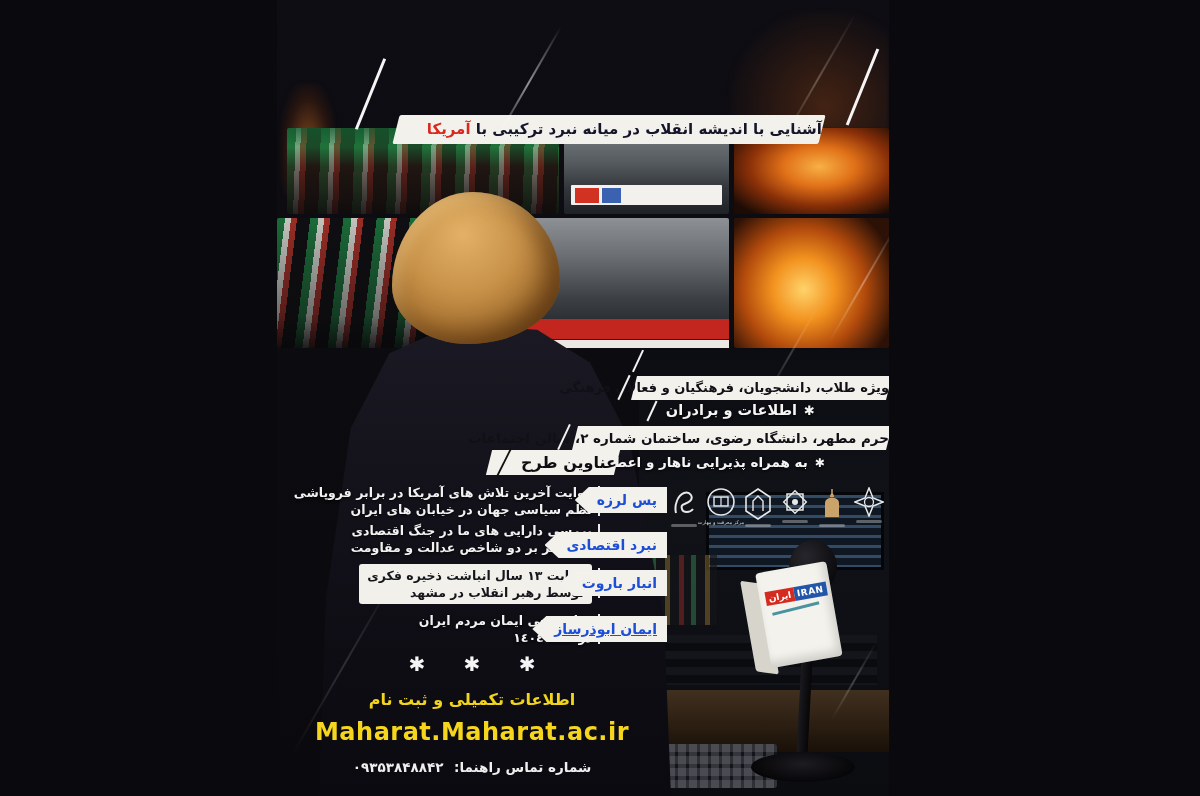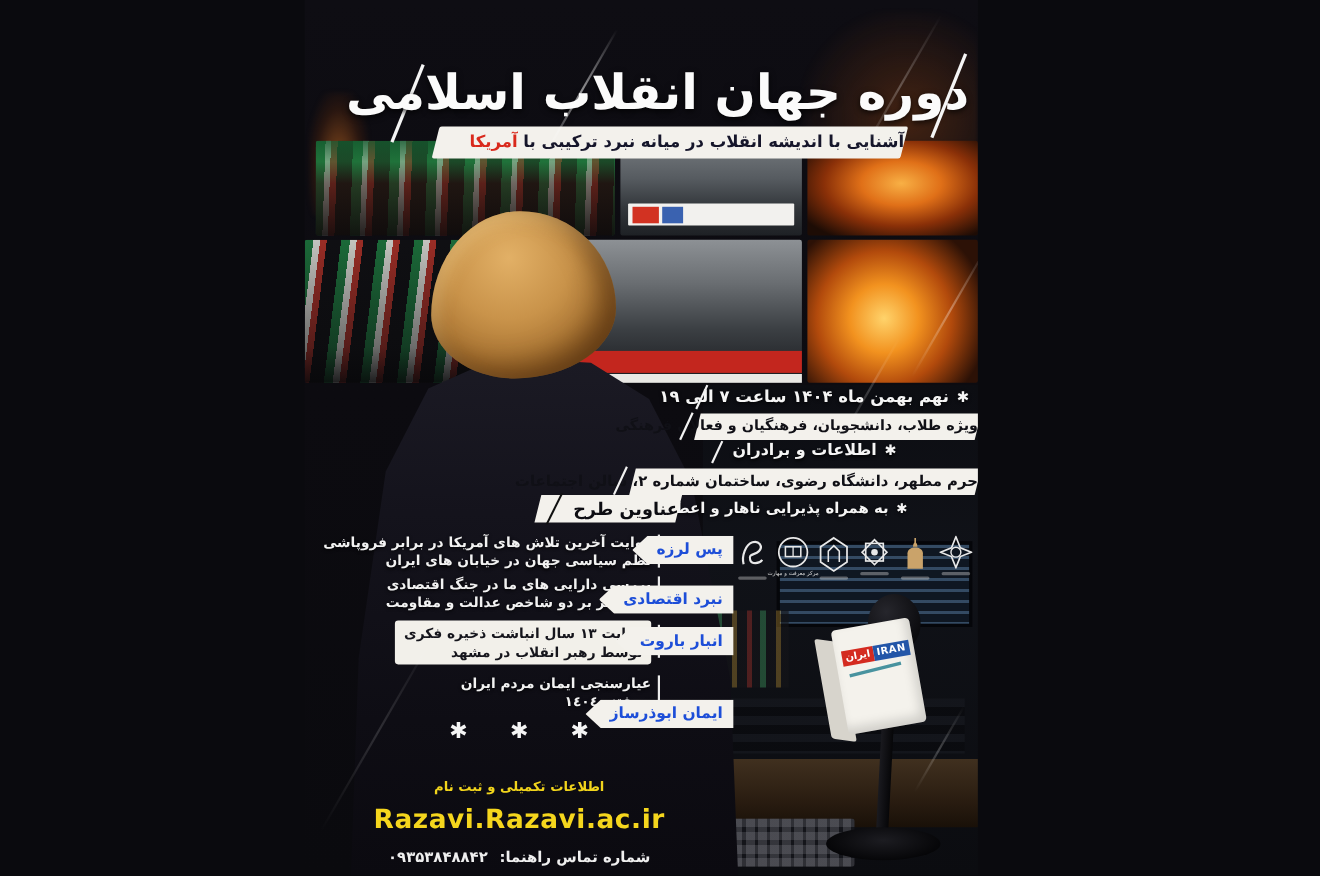--- a/index.html
+++ b/index.html
@@ -109,21 +109,21 @@
   .sep{position:absolute;right:289px;width:2.5px;background:#ececec;z-index:5;}
   
   .logos{position:absolute;left:392px;top:487px;width:218px;display:flex;gap:7px;z-index:5;align-items:flex-start;}
   .logo{width:30px;display:flex;flex-direction:column;align-items:center;}
   .logo svg{display:block;}
   .logo .cap{width:26px;height:3px;background:rgba(210,210,210,.4);border-radius:2px;margin-top:3px;}
   .logo .cap-txt{margin-top:2px;color:#d8d8d8;font-size:5px;line-height:6px;text-align:center;white-space:nowrap;}
   
   .footer{position:absolute;left:30px;top:652px;width:330px;text-align:center;z-index:5;}
   .footer .stars{color:#f5f5f5;font-size:20px;letter-spacing:16px;padding-left:16px;}
-  .footer .reg-title{margin-top:32px;color:#f1d41c;font-size:12px;font-weight:bold;}
+  .footer .reg-title{margin-top:14px;color:#f1d41c;font-size:16px;font-weight:bold;}
   .footer .reg-sub{margin-top:9px;color:#d9d9db;font-size:12.5px;font-weight:bold;}
   .footer .website{margin-top:9px;color:#f5d61d;font-size:24px;font-weight:bold;letter-spacing:.5px;}
   .footer .contact{margin-top:13px;color:#efefef;font-size:13.5px;font-weight:bold;}
   .footer .contact .num{margin-right:6px;letter-spacing:1px;}
 </style>
 </head>
 <body>
 
 <div class="poster">
 
@@ -163,33 +163,29 @@
       <span class="chip-iran-fa rtl">ایران</span>
       <span class="chip-iran-en">IRAN</span>
     </div>
     <div class="sub-line"></div>
   </div>
 
   <div class="figure-suit"></div>
   <div class="figure-hair"></div>
 
   <div class="title-slash" style="left:92px;top:56px;height:76px;"></div>
-  <div class="main-title rtl">دوره جهان انقلاب اسلامی</div>
   <div class="title-slash" style="left:584px;top:46px;height:82px;"></div>
   <div class="subtitle-band">
     <div class="bg"></div>
     <div class="txt rtl">
       <span>آشنایی با اندیشه انقلاب در میانه نبرد ترکیبی با</span>
       <span class="hl">آمریکا</span>
     </div>
   </div>
 
-  <div class="detail-dark rtl" style="top:351px;right:8px;font-size:15px;">
-    <span class="star">✱</span><span>نهم بهمن ماه ۱۴۰۴ ساعت ۷ الی ۱۹</span>
-  </div>
   <div class="deco-slash" style="left:360px;top:349px;height:24px;"></div>
 
   <div class="band" style="top:376px;left:357px;right:0;">
     <div class="bg"></div>
     <div class="txt rtl" style="font-size:13px;">ویژه طلاب، دانشجویان، فرهنگیان و فعالان فرهنگی</div>
   </div>
   <div class="deco-slash" style="left:346px;top:374px;height:27px;"></div>
 
   <div class="detail-dark rtl" style="top:402px;right:74px;font-size:14.5px;">
     <span class="star">✱</span><span>اطلاعات و برادران</span>
@@ -231,21 +227,21 @@
     <div>توسط رهبر انقلاب در مشهد</div>
   </div>
   <div class="sep" style="top:568px;height:30px;"></div>
   <div class="tag" style="top:570px;">انبار باروت</div>
 
   <div class="desc rtl" style="top:612px;">
     <div>عیارسنجی ایمان مردم ایران</div>
     <div>در فتنه ١٤٠٤</div>
   </div>
   <div class="sep" style="top:614px;height:30px;"></div>
-  <div class="tag" style="top:636px;">ایمان ابوذرساز</div>
+  <div class="tag" style="top:616px;text-decoration:underline;">ایمان ابوذرساز</div>
 
   <div class="logos">
     <div class="logo">
       <svg width="28" height="34" viewBox="0 0 28 34">
           <path d="M6 26 C4 18 8 8 14 6 C20 4 24 10 20 14 C16 18 10 16 12 22 C13 26 20 26 23 22" fill="none" stroke="#e8e8e8" stroke-width="2"></path>
         </svg>
       <div class="cap"></div>
     </div>
     <div class="logo">
       <svg width="30" height="30" viewBox="0 0 30 30">
@@ -283,21 +279,21 @@
           <polygon points="15,1 19,11 29,15 19,19 15,29 11,19 1,15 11,11" fill="none" stroke="#e8e8e8" stroke-width="1.5"></polygon>
           <circle cx="15" cy="15" r="4.5" fill="none" stroke="#e8e8e8" stroke-width="1.3"></circle>
         </svg>
       <div class="cap"></div>
     </div>
   </div>
 
   <div class="footer">
     <div class="stars">✱ ✱ ✱</div>
     <div class="reg-title rtl">اطلاعات تکمیلی و ثبت نام</div>
-    <div class="website">Razavi.Razavi.ac.ir</div>
+    <div class="website">Maharat.Maharat.ac.ir</div>
     <div class="contact rtl">
       <span>شماره تماس راهنما:</span>
       <span class="num">۰۹۳۵۳۸۴۸۸۴۲</span>
     </div>
   </div>
 
   <div class="streak" style="left:250px;top:18px;height:132px;"></div>
   <div class="streak" style="left:540px;top:4px;height:150px;opacity:.45;"></div>
   <div class="streak" style="left:586px;top:212px;height:140px;opacity:.6;"></div>
   <div class="streak" style="left:512px;top:300px;height:110px;opacity:.35;"></div>

